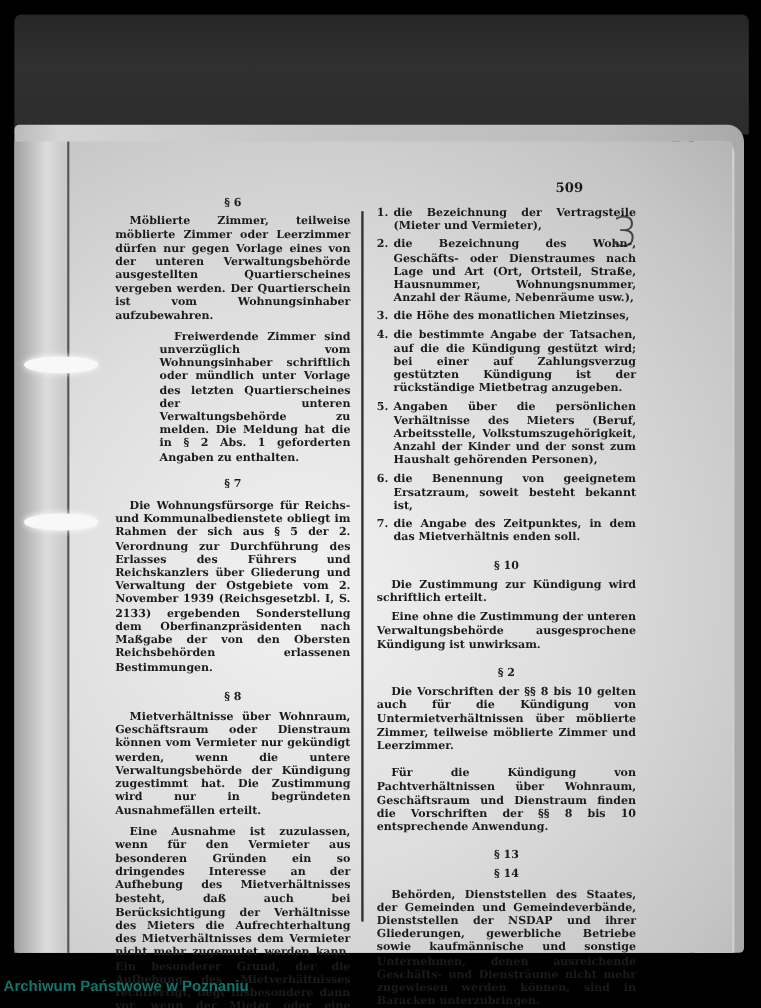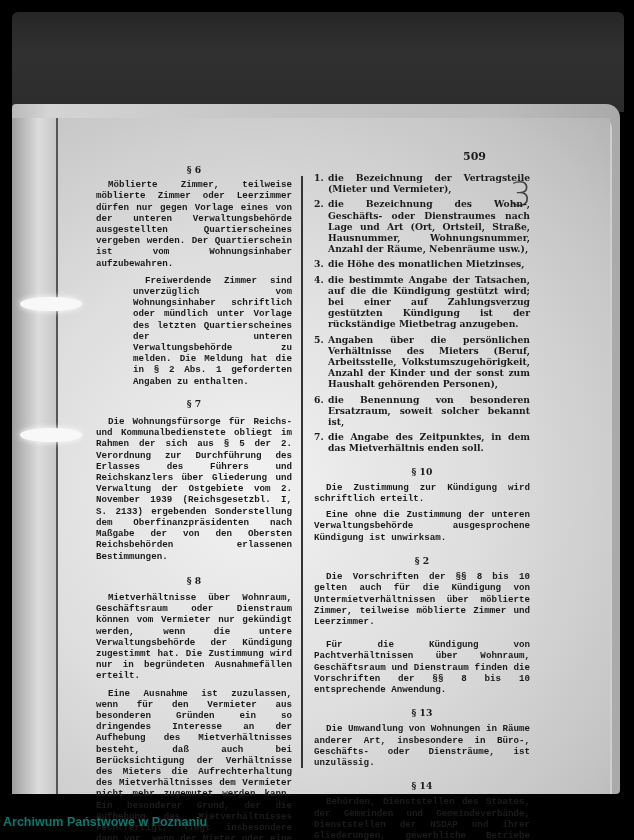--- a/index.html
+++ b/index.html
@@ -34,21 +34,21 @@
   }
   .col {
     position:absolute; top:0; font-size:9.2px; line-height:11.2px; text-align:justify;
   }
   .col-left { left:38px; width:196px; }
   .col-right { left:256px; width:216px; }
   .divider {
     position:absolute; left:243px; top:58px; width:1.5px; height:592px; background:#333;
   }
   .sec { text-align:center; margin:0; font-weight:bold; }
-  p { margin:0; text-indent:12px; font-weight:bold;font-family:Liberation Mono, monospace; }
+  p { margin:0; text-indent:12px; font-weight:bold; }
   .li { display:flex; font-weight:bold; margin-bottom:4px; }
   .li .n { width:14px; flex:none; }
   .li .t { flex:1; text-align:justify; }
   .pagenum {
     position:absolute; left:405px; top:32px; font-weight:bold; font-size:11px;
   }
   .handnum {
     position:absolute; left:452px; top:56px; font-family:"DejaVu Sans", sans-serif;
     font-size:34px; font-weight:300; color:#444;
   }
@@ -103,35 +103,34 @@
     <div class="li">
         <span class="n">4.</span>
         <span class="t">die bestimmte Angabe der Tatsachen, auf die die Kündigung gestützt wird; bei einer auf Zahlungsverzug gestützten Kündigung ist der rückständige Mietbetrag anzugeben.</span>
       </div>
     <div class="li">
         <span class="n">5.</span>
         <span class="t">Angaben über die persönlichen Verhältnisse des Mieters (Beruf, Arbeitsstelle, Volkstumszugehörigkeit, Anzahl der Kinder und der sonst zum Haushalt gehörenden Personen),</span>
       </div>
     <div class="li">
         <span class="n">6.</span>
-        <span class="t">die Benennung von besonderen Ersatzraum, soweit solcher bekannt ist,</span>
+        <span class="t">die Benennung von geeignetem Ersatzraum, soweit besteht bekannt ist,</span>
       </div>
     <div class="li" style="margin-bottom:12px;">
         <span class="n">7.</span>
         <span class="t">die Angabe des Zeitpunktes, in dem das Mietverhältnis enden soll.</span>
       </div>
 
     <div class="sec" style="margin-bottom:5px;">§ 10</div>
     <p style="margin-bottom:5px;">Die Zustimmung zur Kündigung wird schriftlich erteilt.</p>
     <p style="margin-bottom:12px;">Eine ohne die Zustimmung der unteren Verwaltungsbehörde ausgesprochene Kündigung ist unwirksam.</p>
     <div class="sec" style="margin-bottom:5px;">§ 2</div>
     <p style="margin-bottom:12px;">Die Vorschriften der §§ 8 bis 10 gelten auch für die Kündigung von Untermietverhältnissen über möblierte Zimmer, teilweise möblierte Zimmer und Leerzimmer.</p>
     <p style="margin-bottom:12px;">Für die Kündigung von Pachtverhältnissen über Wohnraum, Geschäftsraum und Dienstraum finden die Vorschriften der §§ 8 bis 10 entsprechende Anwendung.</p>
     <div class="sec" style="margin-bottom:5px;">§ 13</div>
-    <p style="margin-bottom:12px;">Die Umwandlung von Wohnungen in Räume anderer Art, insbesondere in Büro-, Geschäfts- oder Diensträume, ist unzulässig.</p>
     <div class="sec" style="margin-bottom:5px;">§ 14</div>
     <p style="margin-bottom:4px;">Behörden, Dienststellen des Staates, der Gemeinden und Gemeindeverbände, Dienststellen der NSDAP und ihrer Gliederungen, gewerbliche Betriebe sowie kaufmännische und sonstige Unternehmen, denen ausreichende Geschäfts- und Diensträume nicht mehr zugewiesen werden können, sind in Baracken unterzubringen.</p>
 
   </div>
 </div>
 
 <div class="clip" style="top:297px;"></div>
 <div class="clip" style="top:428px;"></div>
 
 <div class="footer">Archiwum Państwowe w Poznaniu</div>

